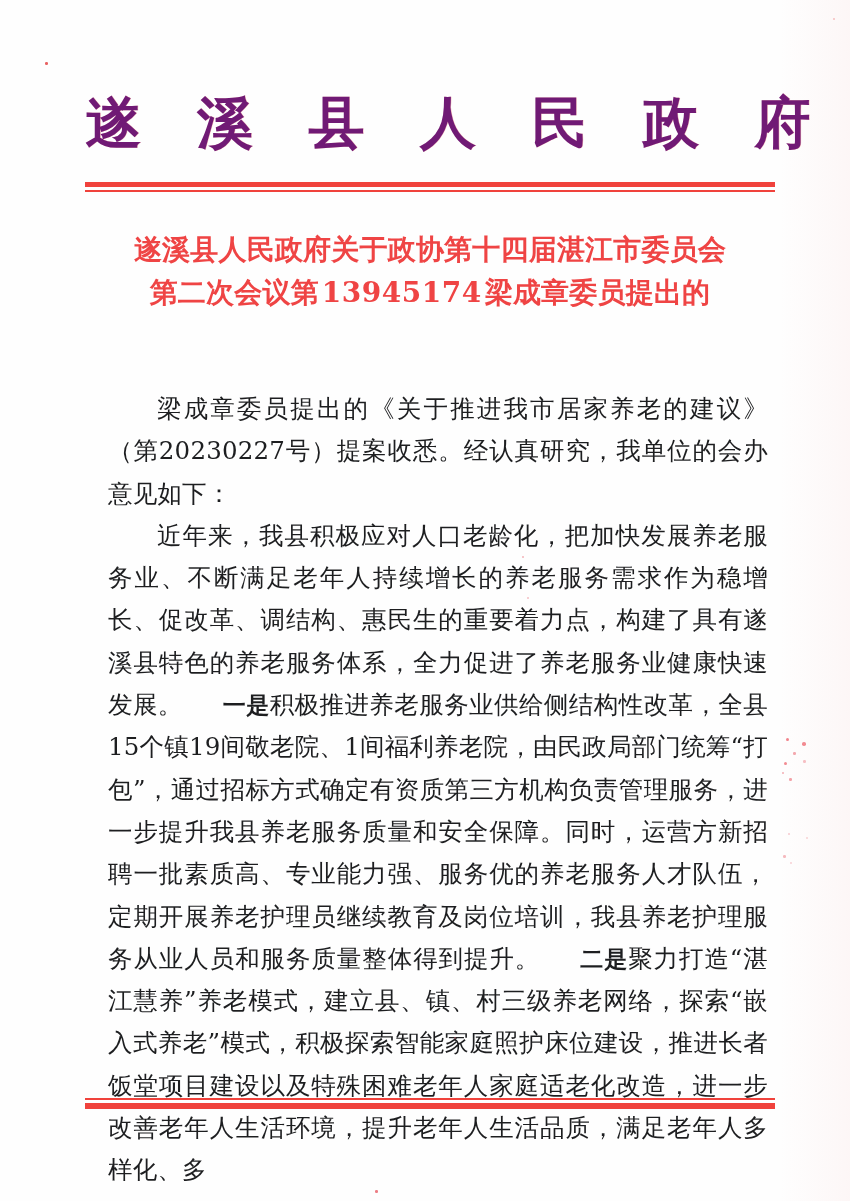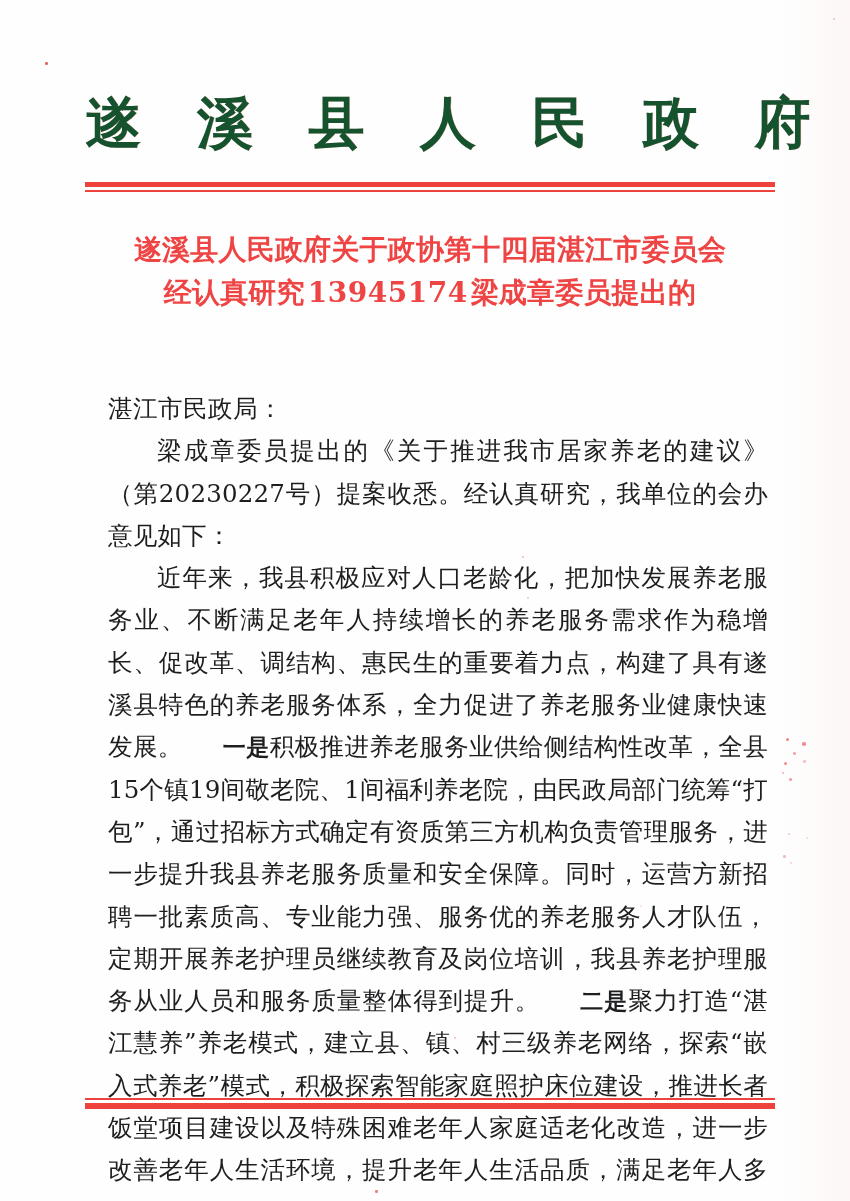--- a/index.html
+++ b/index.html
@@ -148,38 +148,37 @@
   }
 </style>
 </head>
 <body>
 
 <div class="page">
 
   <div class="scan-tint"></div>
 
   <div class="masthead">
-    <div class="masthead-title" style="color: #14532d; padding-left: 46px;">遂 溪 县 人 民 政 府</div>
+    <div class="masthead-title" style="color: #701a75; padding-left: 46px;">遂 溪 县 人 民 政 府</div>
   </div>
 
   <div class="rule-top">
     <div class="bar-thick" style="background: rgb(240, 66, 60);"></div>
     <div class="bar-gap"></div>
     <div class="bar-thin" style="background: rgb(240, 66, 60);"></div>
   </div>
 
   <div class="doc-title">
     <div class="line1">遂溪县人民政府关于政协第十四届湛江市委员会</div>
     <div class="line2">
-      <span>经认真研究</span><span class="num">13945174</span><span>梁成章委员提出的</span>
+      <span>第二次会议第</span><span class="num">13945174</span><span>梁成章委员提出的</span>
     </div>
   </div>
 
   <div class="body-block">
-    <p class="recipient">湛江市民政局：</p>
     <div id="paragraph-host">
         <p class="para"><span>梁成章委员提出的《关于推进我市居家养老的建议》（第20230227号）提案收悉。经认真研究，我单位的会办意见如下：</span></p>
         <p class="para"><span>近年来，我县积极应对人口老龄化，把加快发展养老服务业、不断满足老年人持续增长的养老服务需求作为稳增长、促改革、调结构、惠民生的重要着力点，构建了具有遂溪县特色的养老服务体系，全力促进了养老服务业健康快速发展。</span><span class="bold-run">一是</span><span>积极推进养老服务业供给侧结构性改革，全县15个镇19间敬老院、1间福利养老院，由民政局部门统筹“打包”，通过招标方式确定有资质第三方机构负责管理服务，进一步提升我县养老服务质量和安全保障。同时，运营方新招聘一批素质高、专业能力强、服务优的养老服务人才队伍，定期开展养老护理员继续教育及岗位培训，我县养老护理服务从业人员和服务质量整体得到提升。</span><span class="bold-run">二是</span><span>聚力打造“湛江慧养”养老模式，建立县、镇、村三级养老网络，探索“嵌入式养老”模式，积极探索智能家庭照护床位建设，推进长者饭堂项目建设以及特殊困难老年人家庭适老化改造，进一步改善老年人生活环境，提升老年人生活品质，满足老年人多样化、多</span></p>
       </div>
   </div>
 
   <div class="rule-bottom">
     <div class="bar-thin" style="background: rgb(240, 66, 60);"></div>
     <div class="bar-gap"></div>
     <div class="bar-thick" style="background: rgb(240, 66, 60);"></div>

